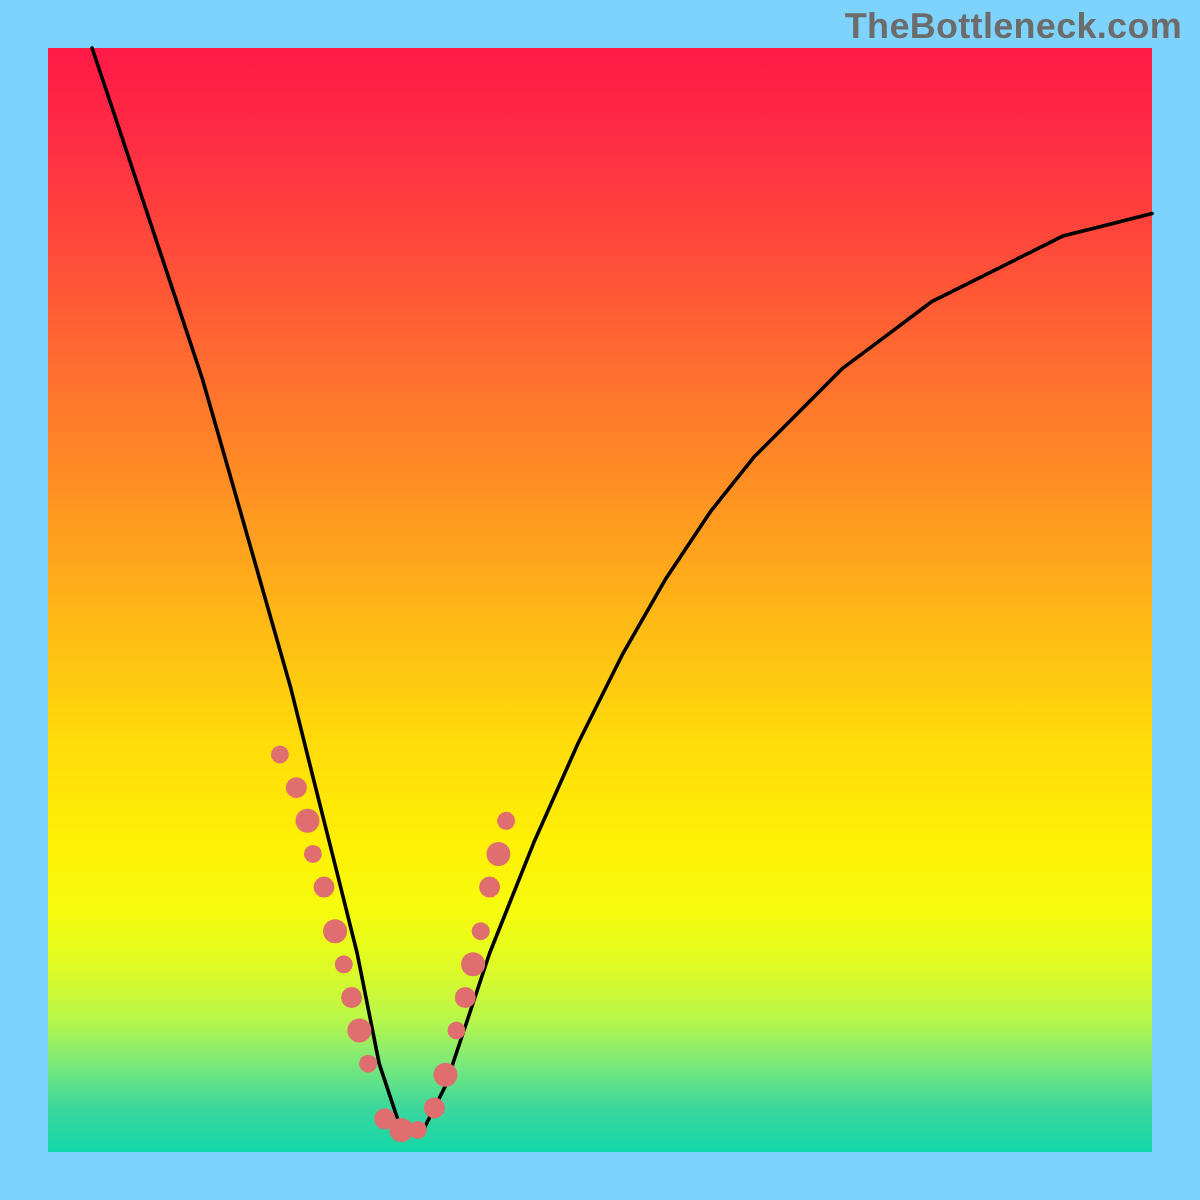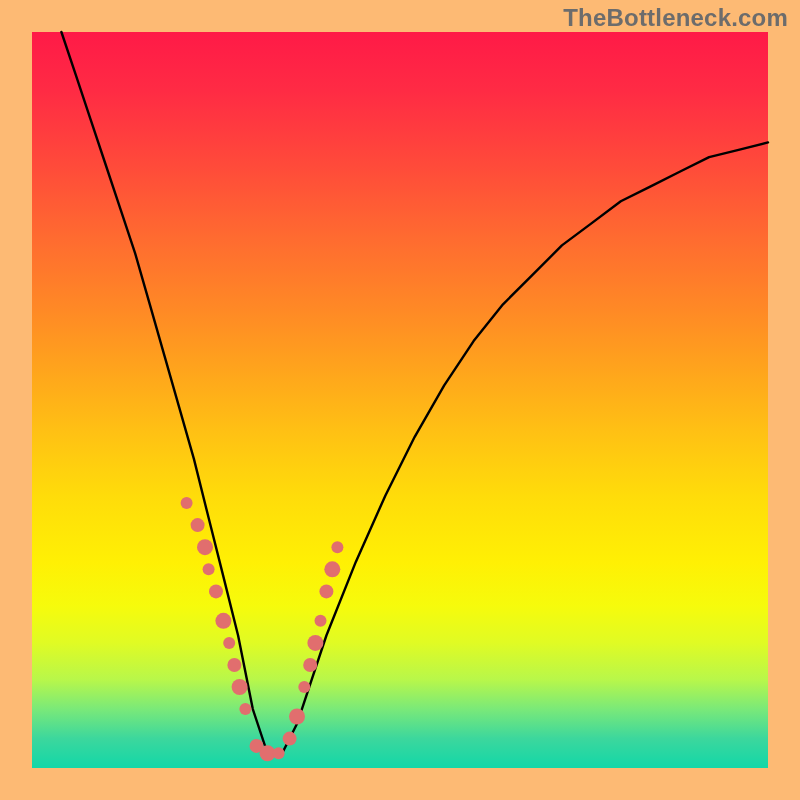--- a/index.html
+++ b/index.html
@@ -9,21 +9,21 @@
     height: 800px;
     background: #000000;
     overflow: hidden;
   }
   .frame {
     position: absolute;
     top: 0;
     left: 0;
     width: 800px;
     height: 800px;
-    background: #fdba74;
+    background: #7dd3fc;
   }
   .plot-area {
     position: absolute;
     top: 32px;
     left: 32px;
     width: 736px;
     height: 736px;
     
     background: linear-gradient(to bottom,
       #ff1a47 0%,

